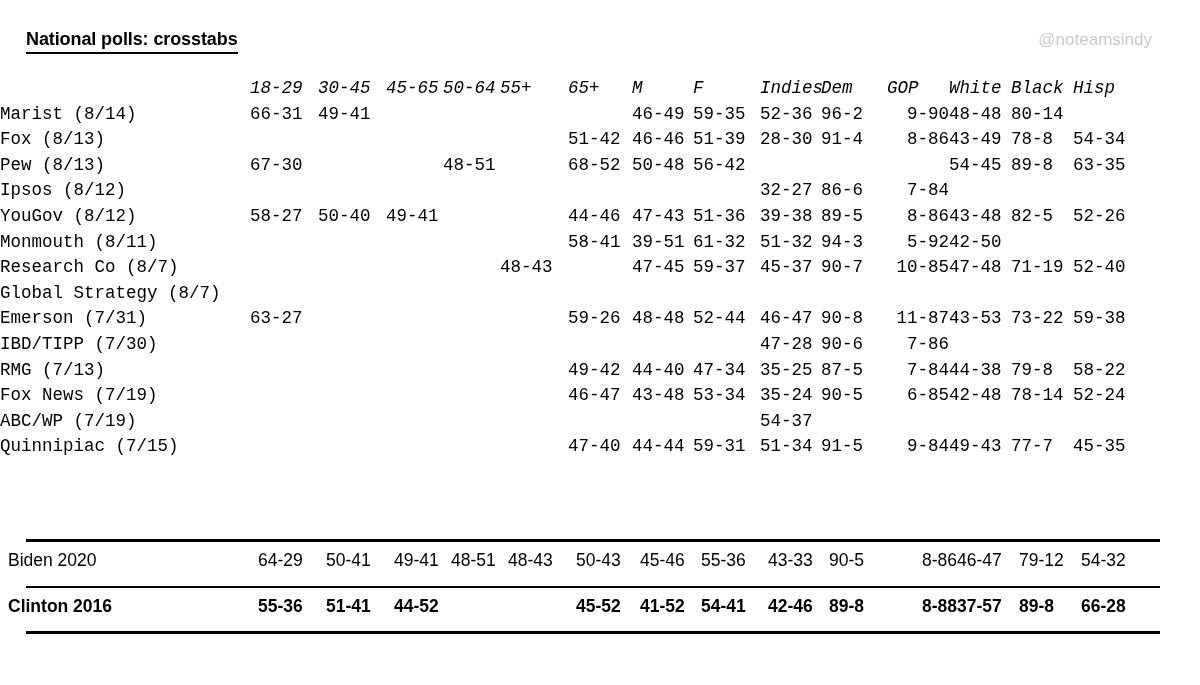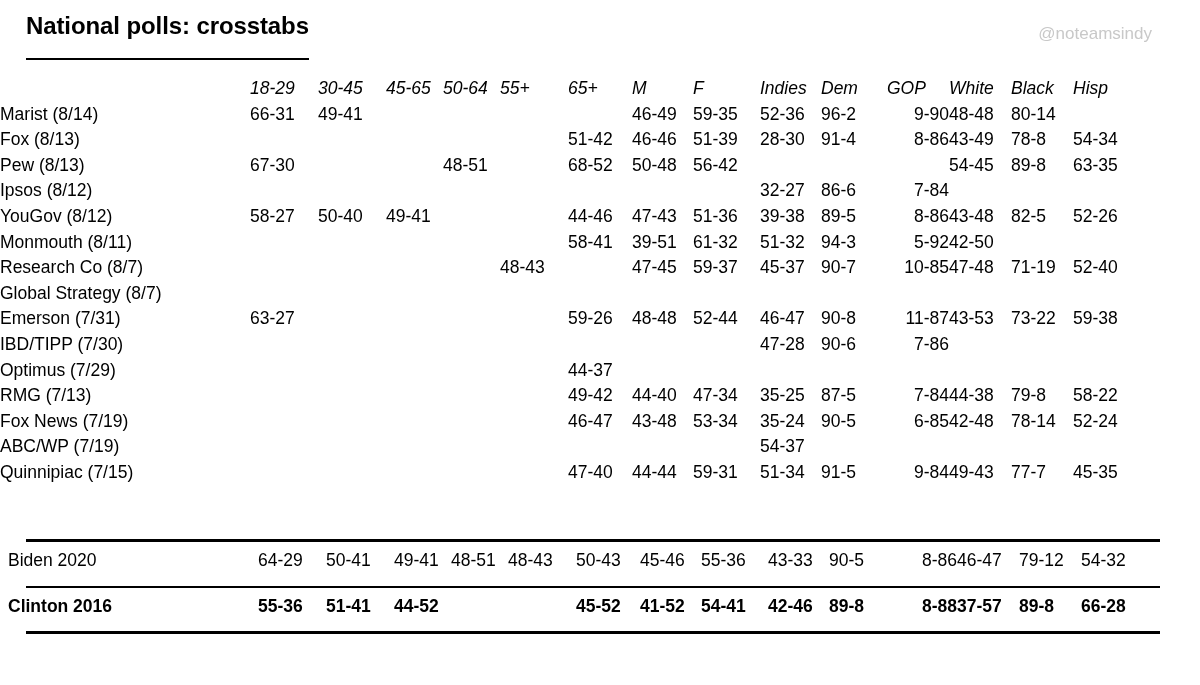--- a/index.html
+++ b/index.html
@@ -12,43 +12,44 @@
     height: 685px;
     position: relative;
     font-family: "Liberation Sans", sans-serif;
     color: #000000;
     overflow: hidden;
   }
 
   #title {
     position: absolute;
     left: 26px;
-    top: 12px;
-    font-size: 24px;
+    top: 29px;
+    font-size: 18px;
     font-weight: bold;
     letter-spacing: -0.1px;
     border-bottom: 2px solid #000;
-    padding-bottom: 18px;
+    padding-bottom: 2px;
     white-space: nowrap;
   }
 
   #watermark {
     position: absolute;
     right: 48px;
-    top: 24px;
+    top: 30px;
     font-size: 17px;
     color: #c8c8c8;
     white-space: nowrap;
   }
 
   #grid {
     position: absolute;
     left: 0;
     top: 76px;
     width: 1041px;
+    font-family: Liberation Mono, monospace;
   }
 
   table.polls {
     border-collapse: collapse;
     table-layout: fixed;
     width: 1200px;
     font-size: 17.5px;
   }
 
   table.polls td, table.polls th {
@@ -331,37 +332,20 @@
           <td class="num"></td>
           <td class="num"></td>
           <td class="num">47-28</td>
           <td class="num">90-6</td>
           <td class="num-r pad-gop">7-86</td>
           <td class="num"></td>
           <td class="num"></td>
           <td class="num"></td>
         </tr>
         <tr>
-          <td class="cell-label">Optimus (7/29)</td>
-          <td class="num"></td>
-          <td class="num"></td>
-          <td class="num"></td>
-          <td class="num"></td>
-          <td class="num"></td>
-          <td class="num">44-37</td>
-          <td class="num"></td>
-          <td class="num"></td>
-          <td class="num"></td>
-          <td class="num"></td>
-          <td class="num-r pad-gop"></td>
-          <td class="num"></td>
-          <td class="num"></td>
-          <td class="num"></td>
-        </tr>
-        <tr>
           <td class="cell-label">RMG (7/13)</td>
           <td class="num"></td>
           <td class="num"></td>
           <td class="num"></td>
           <td class="num"></td>
           <td class="num"></td>
           <td class="num">49-42</td>
           <td class="num">44-40</td>
           <td class="num">47-34</td>
           <td class="num">35-25</td>

